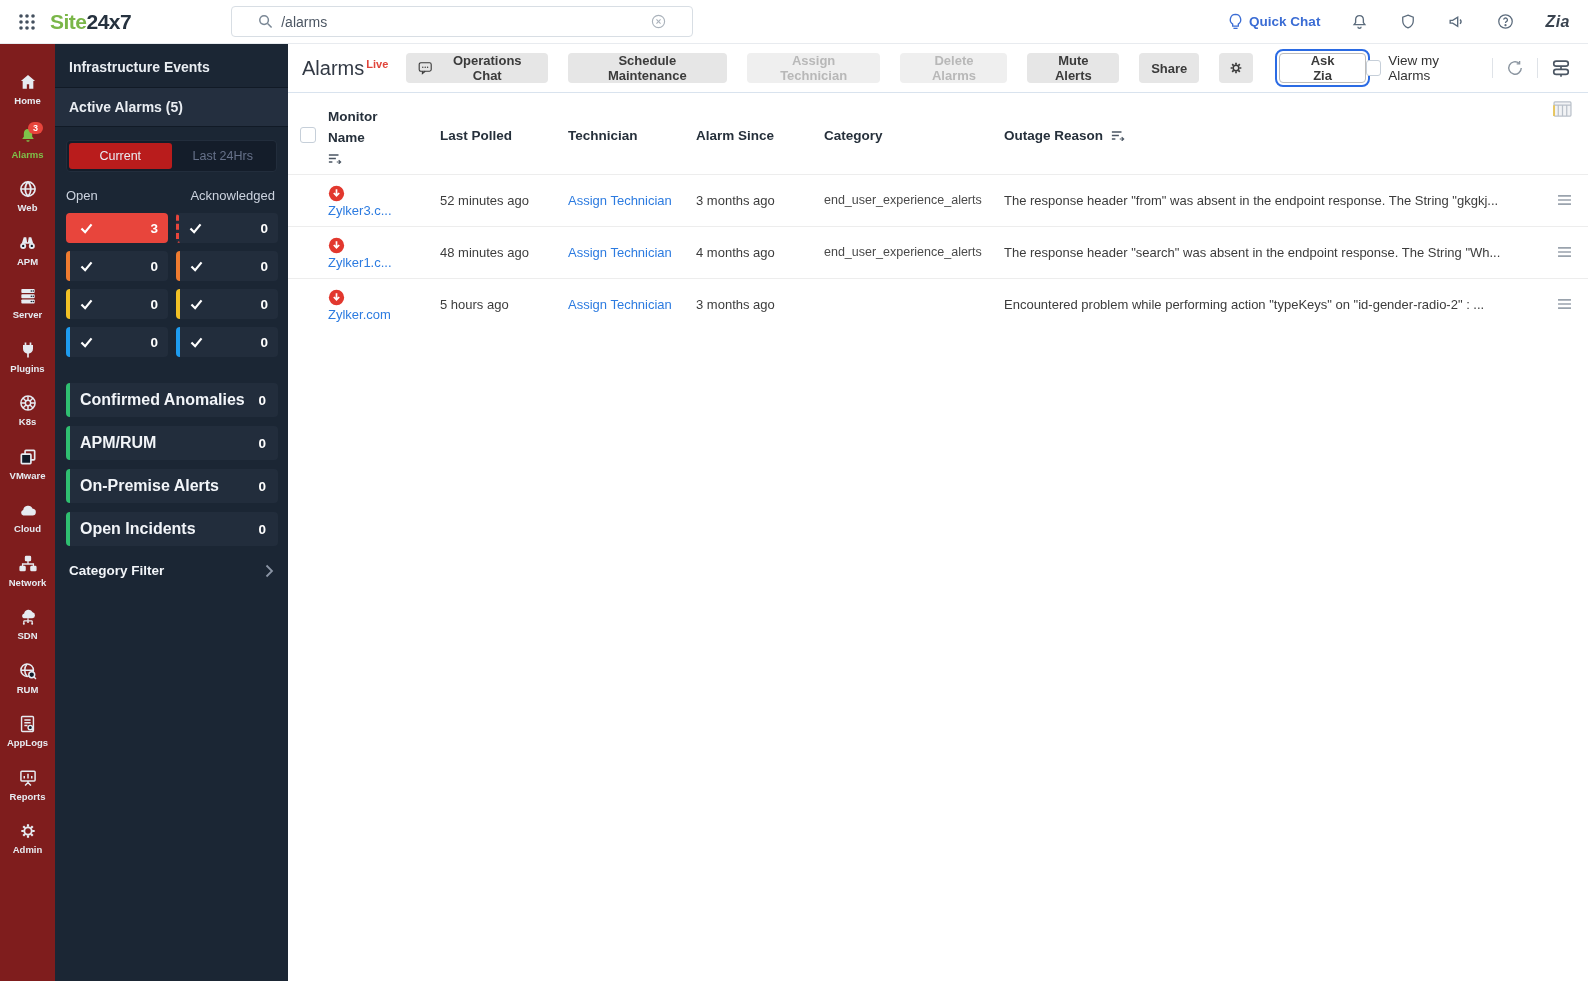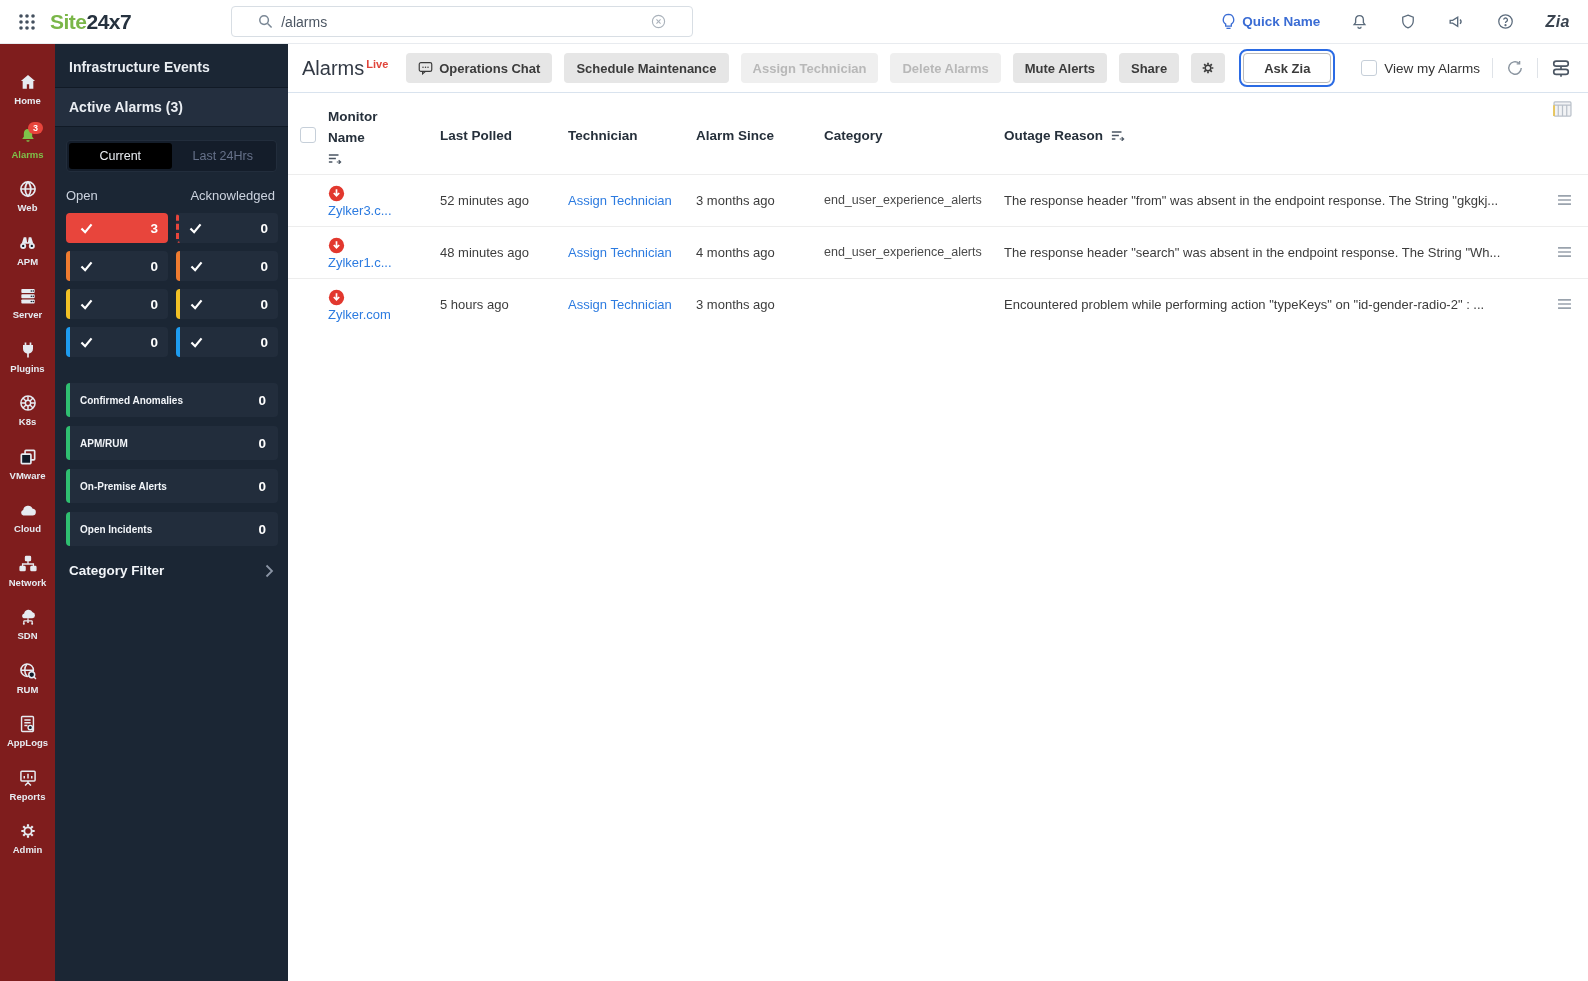--- a/index.html
+++ b/index.html
@@ -36,48 +36,48 @@
 
   
   .panel { width:233px; background:#1b2634; color:#e9edf2; overflow:hidden; }
   .panel-title { font-size:14px; font-weight:bold; padding:15px 14px 12px; color:#e9edf2; }
   .active-band { background:#242f3f; border-top:1px solid #111a26; border-bottom:1px solid #111a26;
     padding:11px 14px; font-size:14px; font-weight:bold; cursor:pointer; }
   .tabs { margin:13px 11px 0; background:#141d2a; border:1px solid #222d3c; border-radius:4px;
     display:flex; padding:2px; height:32px; }
   .tab { flex:1; display:flex; align-items:center; justify-content:center; font-size:12.5px; cursor:pointer;
     color:#67728a; border-radius:3px; }
-  .tab.on { background:#000000; color:#e9edf2; }
+  .tab.on { background:#b91c1c; color:#e9edf2; }
   .oa-labels { display:flex; margin:16px 11px 10px; }
   .oa-labels div { width:50%; font-size:13px; color:#ccd3df; }
   .oa-labels .ack { text-align:right; padding-right:2px; }
   .chipgrid { display:grid; grid-template-columns:1fr 1fr; gap:8px; margin:0 10px 0 11px; }
   .chip { height:30px; background:#222d3c; border-radius:4px; display:flex; align-items:center;
     padding:0 10px; cursor:pointer; border-left:4px solid transparent; }
   .chip .cnt { margin-left:auto; font-size:13.5px; font-weight:bold; color:#fff; }
   .chip.red-full { background:#e8453c; border-left:4px solid #e8453c; }
   .chip.bl-red { border-left:3px dashed #e8453c; }
   .chip.bl-orange { border-left:4px solid #ee7b30; }
   .chip.bl-yellow { border-left:4px solid #f2c126; }
   .chip.bl-blue { border-left:4px solid #1e9cf0; }
   .summary { margin-top:26px; }
   .sum-item { margin:0 10px 9px 11px; height:34px; background:#222d3c; border-left:4px solid #2fbf71;
     border-radius:4px; display:flex; align-items:center; padding:0 12px 0 10px; cursor:pointer; }
-  .sum-item .lbl { font-size:10px; font-weight:bold; color:#f2f5f9; }
+  .sum-item .lbl { font-size:16px; font-weight:bold; color:#f2f5f9; }
   .sum-item .cnt { margin-left:auto; font-size:13.5px; font-weight:bold; color:#fff; }
   .catfilter { margin:17px 14px 0 14px; display:flex; align-items:center; cursor:pointer; }
   .catfilter .lbl { font-size:13.5px; font-weight:bold; color:#f2f5f9; }
   .catfilter svg { margin-left:auto; }
 
   
   .main { flex:1; background:#fff; position:relative; }
   .toolbar { height:49px; display:flex; align-items:center; padding:0 16px 0 14px; border-bottom:1px solid #d9e3ee; }
   .page-title { font-size:20px; color:#333a45; font-weight:normal; }
   .live { color:#e0443a; font-size:11px; font-weight:bold; vertical-align:super; margin-left:2px; }
-  .btns { display:flex; align-items:center; gap:12px; margin-left:18px; }
+  .btns { display:flex; align-items:center; gap:20px; margin-left:18px; }
   .tbtn { background:#e6e6e6; border:none; border-radius:4px; height:30px; padding:0 12px; font-size:13px;
     color:#3b3b3b; cursor:pointer; display:flex; align-items:center; gap:6px; font-family:"Liberation Sans",sans-serif; font-weight:bold;}
   .tbtn.disabled { background:#efefef; color:#b8b8b8; cursor:default; }
   .tbtn.iconbtn { padding:0 9px; }
   .tbtn.askzia { background:#fff; border:1px solid #bcbcbc; outline:2px solid #2b6be4; outline-offset:2px;
     margin-left:6px; padding:0 20px; font-weight:bold;}
   .tb-right { margin-left:auto; display:flex; align-items:center; gap:12px; }
   .vma { display:flex; align-items:center; gap:7px; font-size:13.5px; color:#333; cursor:pointer; }
   .cbx { width:16px; height:16px; border:1.5px solid #c6cfd9; border-radius:3px; background:#fff; cursor:pointer; }
   .vsep { width:1px; height:20px; background:#dfe3e8; }
@@ -135,21 +135,21 @@
         <line x1="5.8" y1="5.8" x2="10.2" y2="10.2"></line>
         <line x1="10.2" y1="5.8" x2="5.8" y2="10.2"></line>
       </svg>
   </div>
   <div class="top-right">
     <div class="quickhelp">
       <svg width="15" height="17" viewBox="0 0 16 18" fill="none" stroke="#3a6cd4" stroke-width="1.4">
           <path d="M8 1.5a5.6 5.6 0 0 0-3 10.3v2.2h6v-2.2A5.6 5.6 0 0 0 8 1.5z"></path>
           <line x1="5.8" y1="16.3" x2="10.2" y2="16.3"></line>
         </svg>
-      <span>Quick Name</span>
+      <span>Quick Chat</span>
     </div>
     <div class="top-ic">
       <svg width="19" height="19" viewBox="0 0 24 24" fill="none" stroke="#5b6b7c" stroke-width="1.7">
           <path d="M12 4.5c-3.2 0-4.9 2.1-4.9 5.3v3.6L5.2 16h13.6l-1.9-2.6V9.8c0-3.2-1.7-5.3-4.9-5.3z"></path>
           <path d="M10 18.5a2 2 0 0 0 4 0"></path>
         </svg>
     </div>
     <div class="top-ic">
       <svg width="18" height="19" viewBox="0 0 24 24" fill="none" stroke="#5b6b7c" stroke-width="1.7">
           <path d="M12 3.5l7 2.6v5.2c0 4.6-3 7.6-7 9.2-4-1.6-7-4.6-7-9.2V6.1z"></path>
@@ -300,21 +300,21 @@
       <svg width="20" height="20" viewBox="0 0 24 24" fill="none" stroke="#e6ebf1" stroke-width="2.6">
           <path d="M12 4v3M12 17v3M4 12h3M17 12h3M6.3 6.3l2.1 2.1M15.6 15.6l2.1 2.1M6.3 17.7l2.1-2.1M15.6 8.4l2.1-2.1"></path>
           <circle cx="12" cy="12" r="4.4" stroke-width="2.2"></circle>
         </svg>
       <span class="lbl">Admin</span>
     </div>
   </div>
 
   <div class="panel">
     <div class="panel-title">Infrastructure Events</div>
-    <div class="active-band">Active Alarms  (3)</div>
+    <div class="active-band">Active Alarms  (5)</div>
 
     <div class="tabs">
       <div class="tab on">Current</div>
       <div class="tab">Last 24Hrs</div>
     </div>
 
     <div class="oa-labels">
       <div>Open</div>
       <div class="ack">Acknowledged</div>
     </div>

